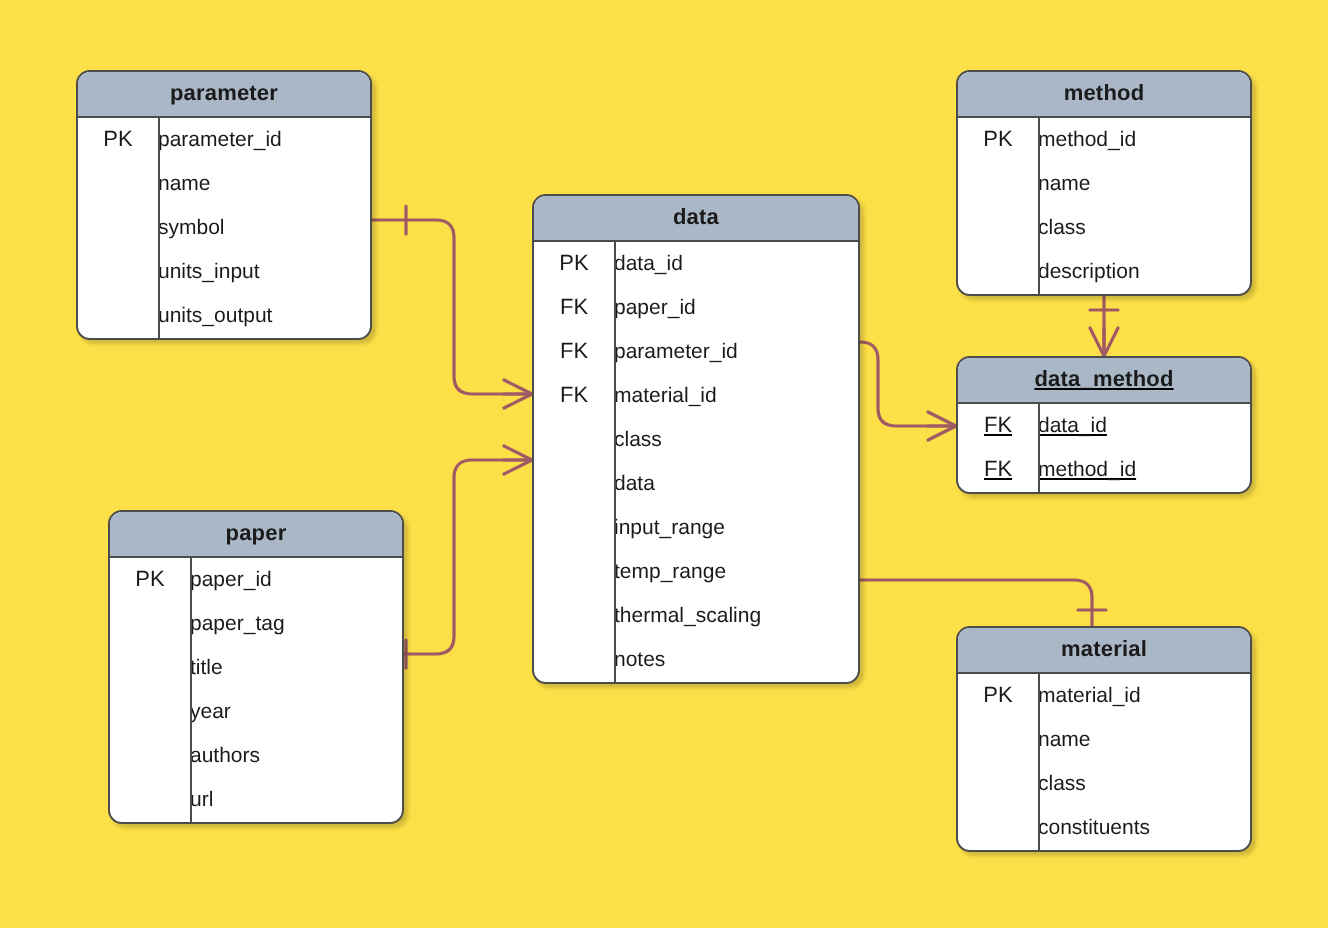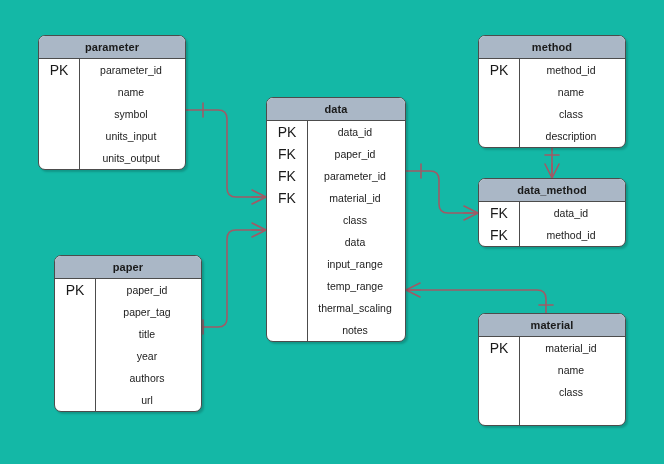--- a/index.html
+++ b/index.html
@@ -9,21 +9,21 @@
     background: #ffffff;
   }
   body {
     font-family: "Liberation Sans", sans-serif;
     -webkit-font-smoothing: antialiased;
   }
   #canvas {
     position: relative;
     width: 664px;
     height: 464px;
-    background: #14b8a6;
+    background: #fde047;
     overflow: hidden;
   }
   #edge-layer {
     position: absolute;
     left: 0;
     top: 0;
     width: 664px;
     height: 464px;
     pointer-events: none;
   }
@@ -60,26 +60,25 @@
   }
   .attr-row {
     display: flex;
     height: 22px;
     line-height: 22px;
   }
   .attr-key {
     width: 40px;
     min-width: 40px;
     text-align: center;
-    font-size: 14px;
+    font-size: 11px;
     color: #1a1a1a;
   }
   .attr-name {
     flex: 1;
-    text-align: center;
     font-size: 10.5px;
     color: #1a1a1a;
     padding-right: 2px;
   }
 </style>
 </head>
 <body>
 
 <div id="canvas">
 
@@ -159,21 +158,21 @@
           <div class="attr-row">
             <div class="attr-key"></div>
             <div class="attr-name">units_input</div>
           </div>
           <div class="attr-row">
             <div class="attr-key"></div>
             <div class="attr-name">units_output</div>
           </div>
         </div>
       </div>
-      <div class="entity" style="left: 266px; top: 97px; width: 140px;">
+      <div class="entity" style="left: 266px; top: 97px; width: 164px;">
         <div class="entity-header">data</div>
         <div class="entity-body">
           <div class="key-rule"></div>
           <div class="attr-row">
             <div class="attr-key">PK</div>
             <div class="attr-name">data_id</div>
           </div>
           <div class="attr-row">
             <div class="attr-key">FK</div>
             <div class="attr-name">paper_id</div>
@@ -227,21 +226,21 @@
           <div class="attr-row">
             <div class="attr-key"></div>
             <div class="attr-name">class</div>
           </div>
           <div class="attr-row">
             <div class="attr-key"></div>
             <div class="attr-name">description</div>
           </div>
         </div>
       </div>
-      <div class="entity" style="left: 478px; top: 178px; width: 148px;">
+      <div class="entity" style="left: 478px; top: 178px; width: 148px; text-decoration: underline;">
         <div class="entity-header">data_method</div>
         <div class="entity-body">
           <div class="key-rule"></div>
           <div class="attr-row">
             <div class="attr-key">FK</div>
             <div class="attr-name">data_id</div>
           </div>
           <div class="attr-row">
             <div class="attr-key">FK</div>
             <div class="attr-name">method_id</div>
@@ -289,18 +288,19 @@
           <div class="attr-row">
             <div class="attr-key"></div>
             <div class="attr-name">name</div>
           </div>
           <div class="attr-row">
             <div class="attr-key"></div>
             <div class="attr-name">class</div>
           </div>
           <div class="attr-row">
             <div class="attr-key"></div>
+            <div class="attr-name">constituents</div>
           </div>
         </div>
       </div>
     </div>
 
 </div>
 
 </body></html>

